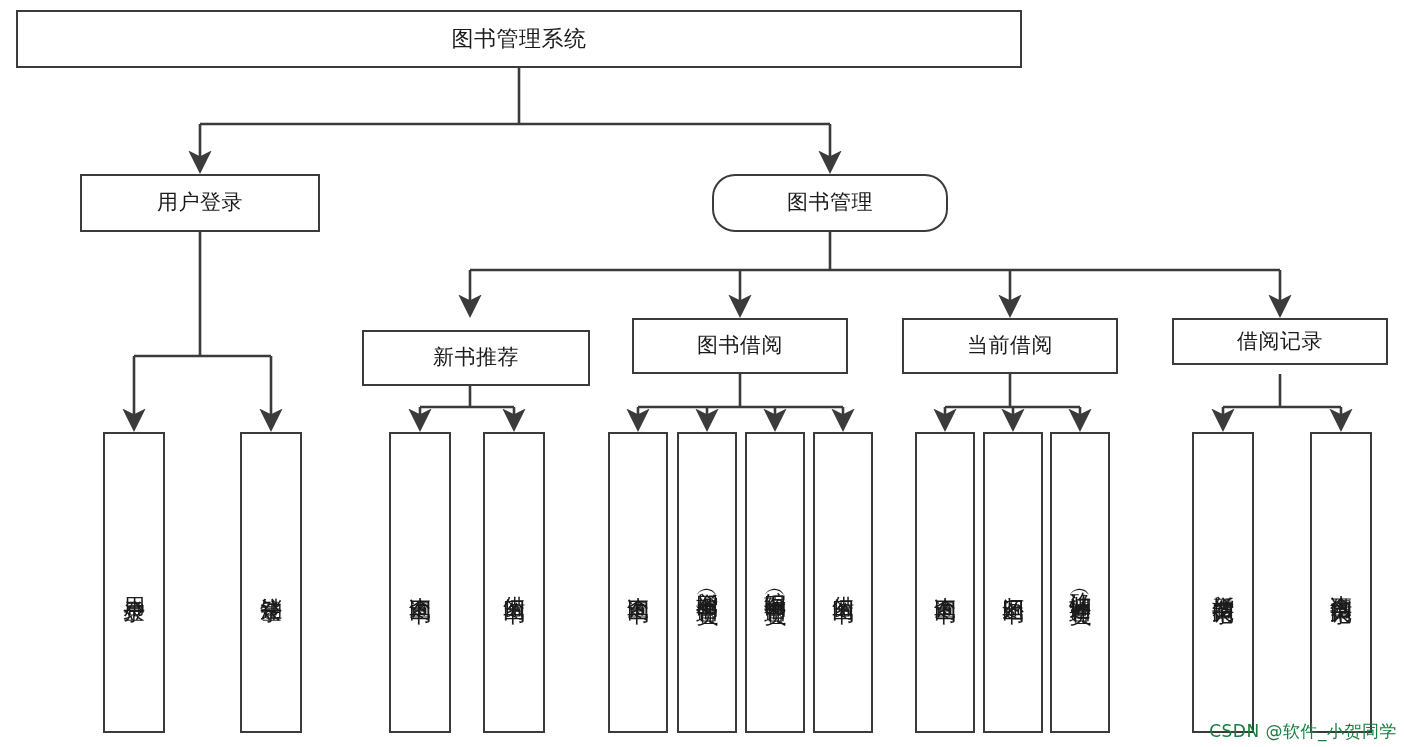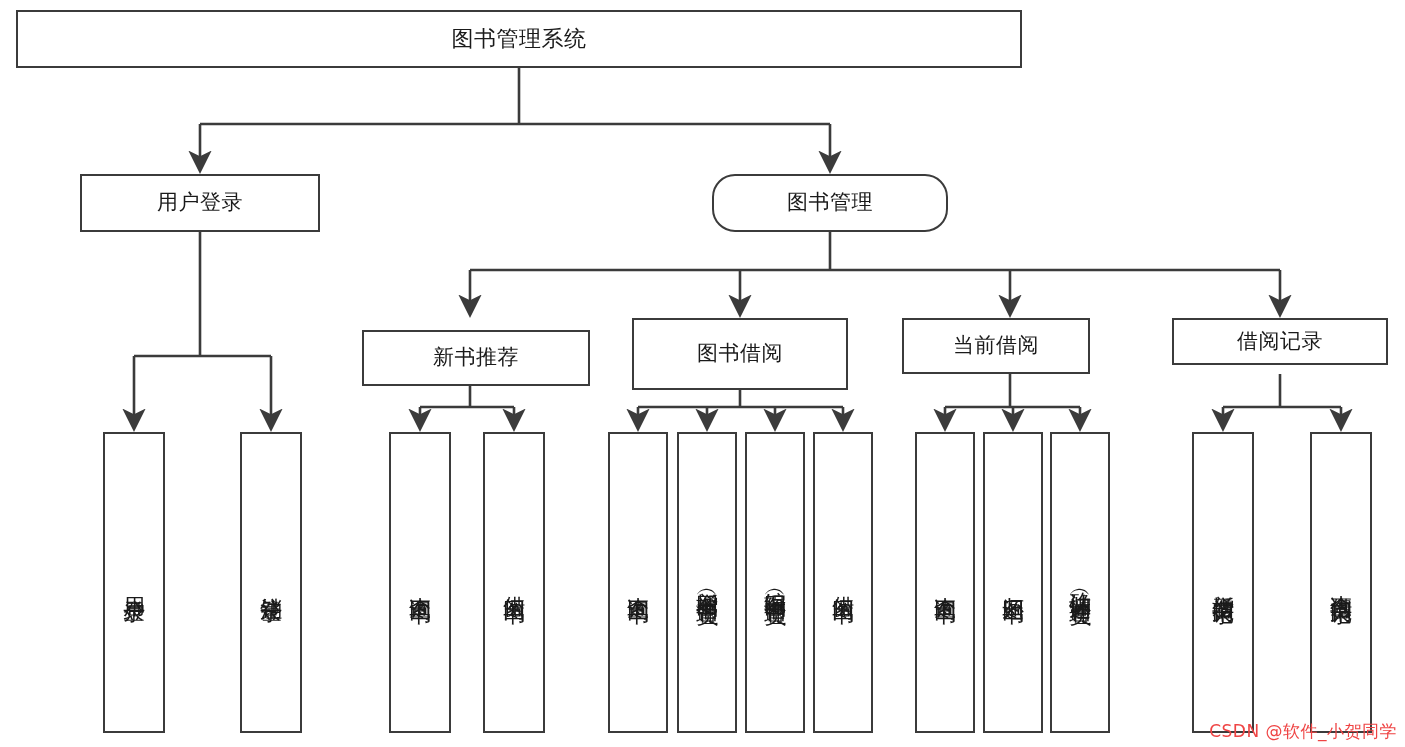--- a/index.html
+++ b/index.html
@@ -137,24 +137,24 @@
   <div class="node horiz" id="node-l2-0" style="left: 80px; top: 174px; width: 240px; height: 58px; border-color: rgb(59, 59, 59); background: rgb(255, 255, 255); color: rgb(26, 26, 26);">
     <span class="node-label">用户登录</span>
   </div>
   <div class="node horiz" id="node-l2-1" style="left: 712px; top: 174px; width: 236px; height: 58px; border-color: rgb(59, 59, 59); background: rgb(255, 255, 255); color: rgb(26, 26, 26); border-radius: 23px;">
     <span class="node-label">图书管理</span>
   </div>
 
   <div class="node horiz" id="node-l3-0" style="left: 362px; top: 318px; width: 228px; height: 56px; border-color: rgb(59, 59, 59); background: rgb(255, 255, 255); color: rgb(26, 26, 26); margin-top: 12px;">
     <span class="node-label">新书推荐</span>
   </div>
-  <div class="node horiz" id="node-l3-1" style="left: 632px; top: 318px; width: 216px; height: 72px; border-color: rgb(59, 59, 59); background: rgb(255, 255, 255); color: rgb(26, 26, 26);">
+  <div class="node horiz" id="node-l3-1" style="left: 632px; top: 318px; width: 216px; height: 56px; border-color: rgb(59, 59, 59); background: rgb(255, 255, 255); color: rgb(26, 26, 26);">
     <span class="node-label">图书借阅</span>
   </div>
-  <div class="node horiz" id="node-l3-2" style="left: 902px; top: 318px; width: 188px; height: 56px; border-color: rgb(59, 59, 59); background: rgb(255, 255, 255); color: rgb(26, 26, 26);">
+  <div class="node horiz" id="node-l3-2" style="left: 902px; top: 318px; width: 216px; height: 56px; border-color: rgb(59, 59, 59); background: rgb(255, 255, 255); color: rgb(26, 26, 26);">
     <span class="node-label">当前借阅</span>
   </div>
   <div class="node horiz" id="node-l3-3" style="left: 1172px; top: 318px; width: 216px; height: 47px; border-color: rgb(59, 59, 59); background: rgb(255, 255, 255); color: rgb(26, 26, 26);">
     <span class="node-label">借阅记录</span>
   </div>
 
   <div class="node leaf" id="node-leaf-0" style="left: 103px; top: 432px; width: 62px; height: 301px; border-color: rgb(59, 59, 59); background: rgb(255, 255, 255); color: rgb(26, 26, 26);">
     <span class="node-label">用户登录</span>
   </div>
   <div class="node leaf" id="node-leaf-1" style="left: 240px; top: 432px; width: 62px; height: 301px; border-color: rgb(59, 59, 59); background: rgb(255, 255, 255); color: rgb(26, 26, 26);">
@@ -187,15 +187,15 @@
   <div class="node leaf" id="node-leaf-10" style="left: 1050px; top: 432px; width: 60px; height: 301px; border-color: rgb(59, 59, 59); background: rgb(255, 255, 255); color: rgb(26, 26, 26);">
     <span class="node-label">确认归还（管理员）</span>
   </div>
   <div class="node leaf" id="node-leaf-11" style="left: 1192px; top: 432px; width: 62px; height: 301px; border-color: rgb(59, 59, 59); background: rgb(255, 255, 255); color: rgb(26, 26, 26);">
     <span class="node-label">新增借阅记录</span>
   </div>
   <div class="node leaf" id="node-leaf-12" style="left: 1310px; top: 432px; width: 62px; height: 301px; border-color: rgb(59, 59, 59); background: rgb(255, 255, 255); color: rgb(26, 26, 26);">
     <span class="node-label">查询借阅记录</span>
   </div>
 
-  <div class="watermark" style="color: #ef4444;">CSDN @软件_小贺同学</div>
+  <div class="watermark" style="color: #15803d;">CSDN @软件_小贺同学</div>
 
 </div>
 
 </body></html>

